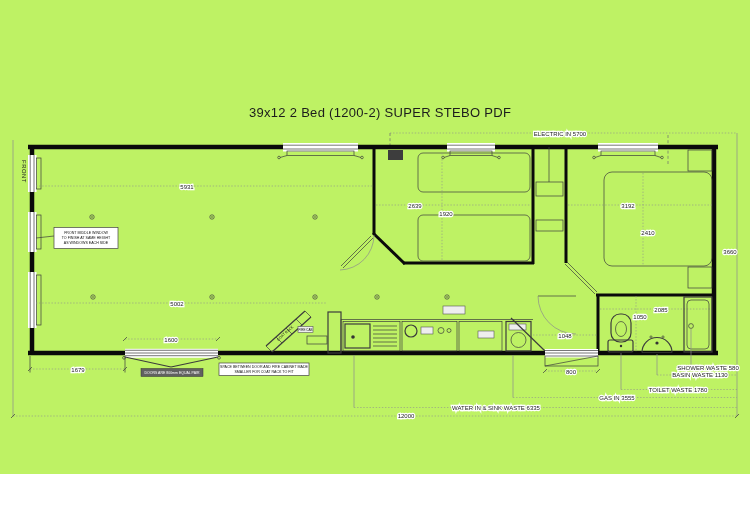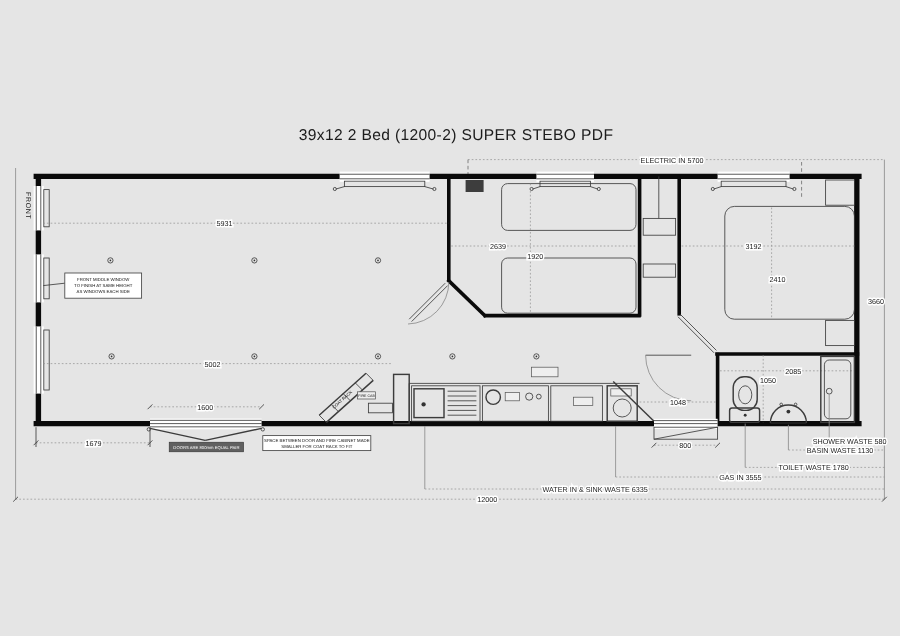--- a/index.html
+++ b/index.html
@@ -1,16 +1,16 @@
 <!DOCTYPE html>
 <html><head>
 <meta charset="utf-8">
 <style>
   html,body{margin:0;padding:0;background:#fff;}
-  .sheet{position:relative;width:750px;height:530px;background:#e5e5e5;overflow:hidden;
+  .sheet{position:relative;width:750px;height:474px;background:#bef264;overflow:hidden;
          font-family:"Liberation Sans",sans-serif;}
   svg{position:absolute;left:0;top:0;}
   
   .w5{stroke:#0a0a0a;stroke-width:4.5;fill:none;}
   .w3{stroke:#0a0a0a;stroke-width:3;fill:none;}
   .t {stroke:#3c3c3c;stroke-width:.7;fill:none;}
   .t2{stroke:#3c3c3c;stroke-width:1.2;fill:none;}
   .g {stroke:#8c8c8c;stroke-width:.7;fill:none;}
   .d {stroke:#8f8f8f;stroke-width:.6;stroke-dasharray:1.4 1.7;fill:none;}
   .dd{stroke:#6f6f6f;stroke-width:.7;stroke-dasharray:3 2.2;fill:none;}

